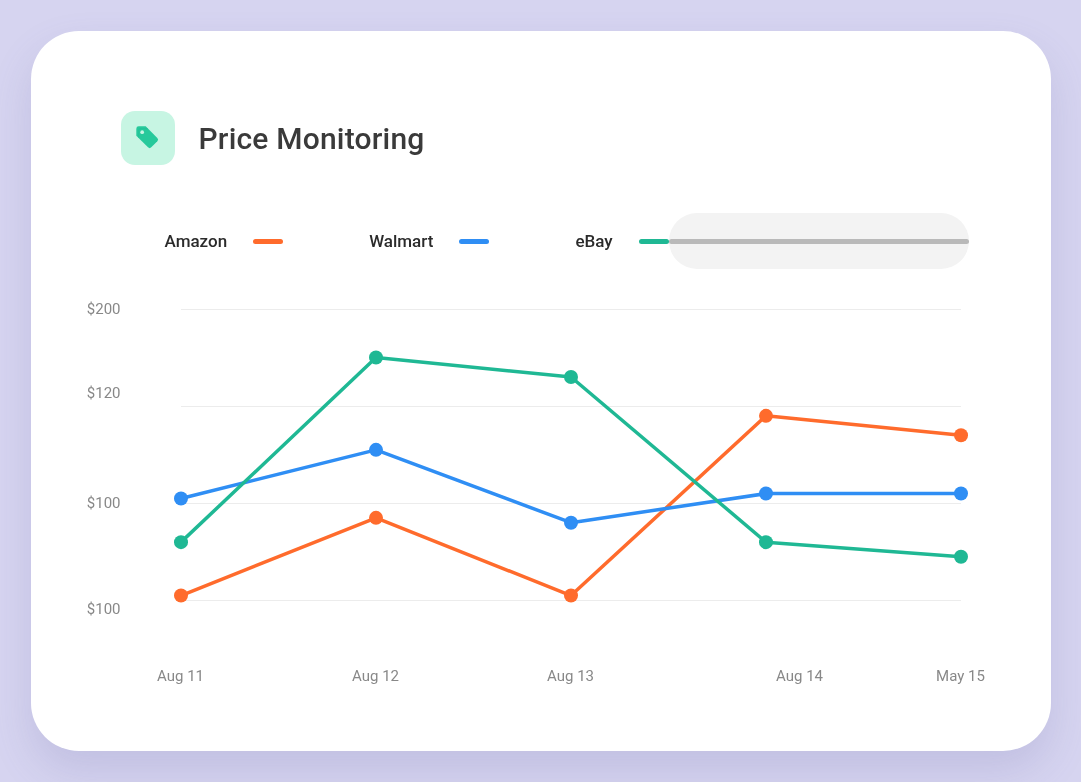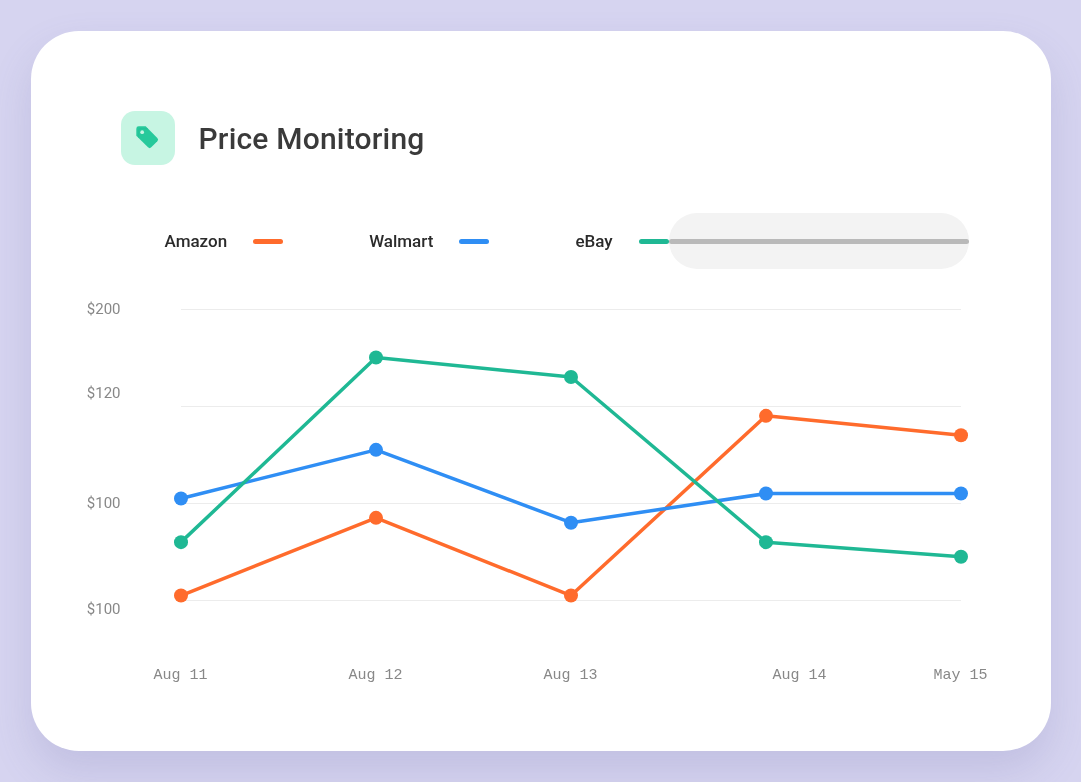--- a/index.html
+++ b/index.html
@@ -123,21 +123,20 @@
     bottom: 0;
     height: 30px;
   }
   .x-tick {
     position: absolute;
     top: 8px;
     transform: translateX(-50%);
     font-size: 15px;
     color: #888;
     white-space: nowrap;
-    font-family: Liberation Mono, monospace;
   }
   svg.lines {
     position: absolute;
     left: 0;
     top: 0;
     width: 100%;
     height: 100%;
     overflow: visible;
   }
 </style>

